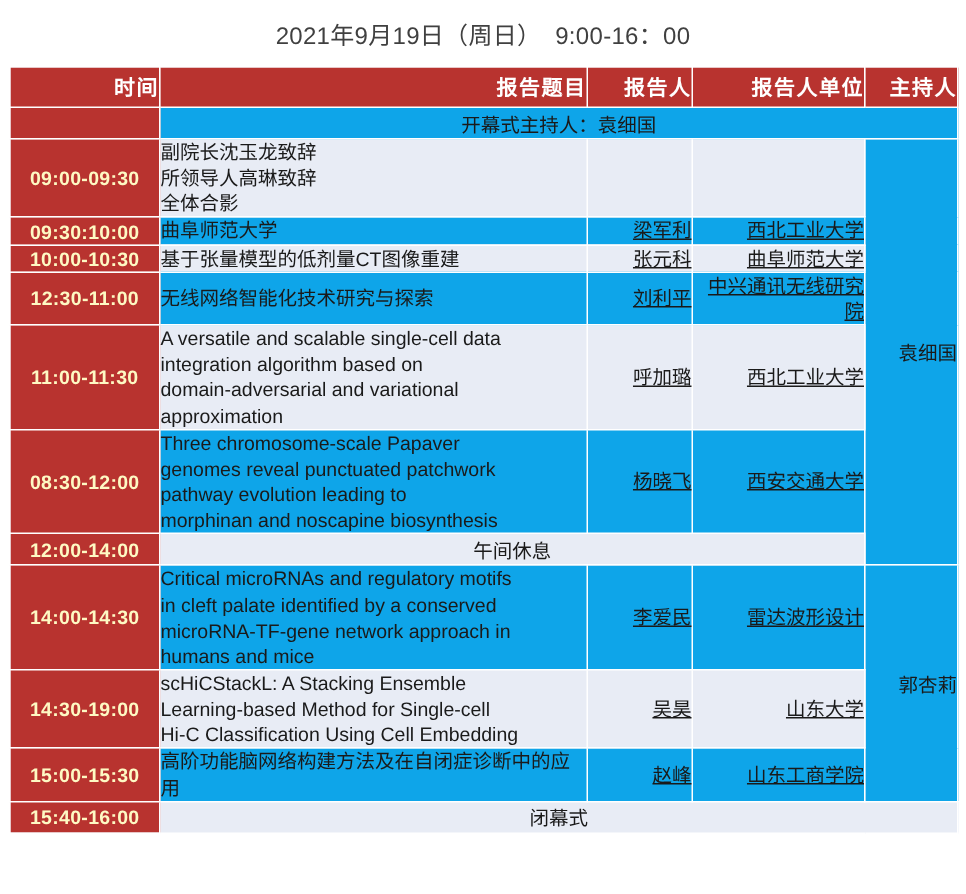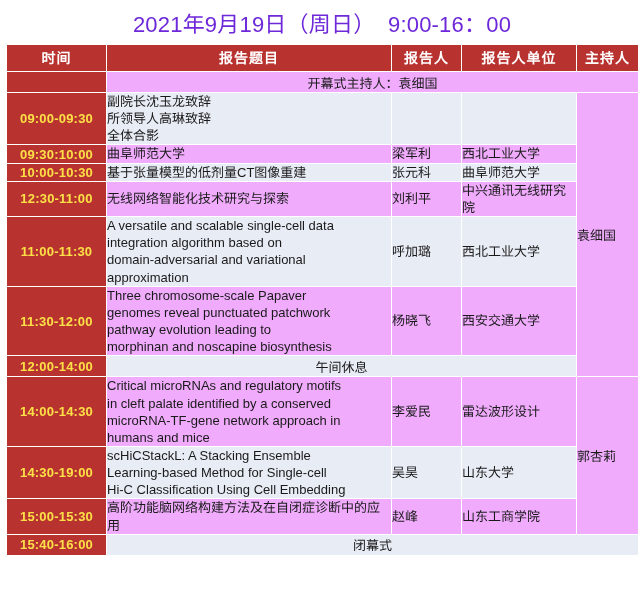--- a/index.html
+++ b/index.html
@@ -23,22 +23,22 @@
   }
 
   
   .title-bar {
     height: 44px;
     display: flex;
     align-items: center;
     justify-content: center;
   }
   .title-text {
-    font-size: 22px;
-    color: #6d28d9;
+    font-size: 16px;
+    color: #404040;
     letter-spacing: 0.2px;
     white-space: pre;
   }
 
   
   table.schedule {
     border-collapse: collapse;
     table-layout: fixed;
     width: 632px;
     margin: 0 6px;
@@ -57,63 +57,63 @@
   col.c-spk   { width: 70px;  }
   col.c-org   { width: 115px; }
   col.c-chair { width: 62px;  }
 
   
   thead th {
     background: #b8332f;
     color: #ffffff;
     font-size: 14px;
     font-weight: bold;
-    text-align: center;
+    text-align: right;
     height: 26px;
     line-height: 26px;
     letter-spacing: 1px;
   }
 
   
   td.time {
     background: #b8332f;
-    color: #fde047;
+    color: #fef9c3;
     font-size: 13px;
     font-weight: bold;
     text-align: center;
     letter-spacing: 0.2px;
     white-space: nowrap;
   }
   td.time.blank { color: transparent; }
 
   
   td.cell {
     font-size: 13px;
     padding: 3px 6px;
     line-height: 1.32;
     margin-top: 43px;
   }
   td.cell.title-cell   { text-align: left; }
-  td.cell.center       { text-align: left; }
+  td.cell.center       { text-align: right; text-decoration: underline; }
 
   
   td.banner {
     text-align: center;
     font-size: 13px;
     padding: 3px 6px;
     height: 20px;
   }
 
   
-  .band-a { background: #f0abfc; }
+  .band-a { background: #0ea5e9; }
   .band-b { background: #e8ecf5; }
 
   
   td.chair {
-    text-align: left;
+    text-align: right;
     font-size: 13px;
   }
 
   
   .multiline { white-space: pre-line; }
 </style>
 </head>
 <body>
 
 <div class="page">
@@ -183,21 +183,21 @@
         <td class="time">11:00-11:30</td>
         <td class="cell title-cell multiline band-b">A versatile and scalable single-cell data
 integration algorithm based on
 domain-adversarial and variational
 approximation</td>
         <td class="cell center band-b">呼加璐</td>
         <td class="cell center band-b">西北工业大学</td>
       </tr>
 
       <tr>
-        <td class="time">11:30-12:00</td>
+        <td class="time">08:30-12:00</td>
         <td class="cell title-cell multiline band-a">Three chromosome-scale Papaver
 genomes reveal punctuated patchwork
 pathway evolution leading to
 morphinan and noscapine biosynthesis</td>
         <td class="cell center band-a">杨晓飞</td>
         <td class="cell center band-a">西安交通大学</td>
       </tr>
 
       <tr>
         <td class="time">12:00-14:00</td>

